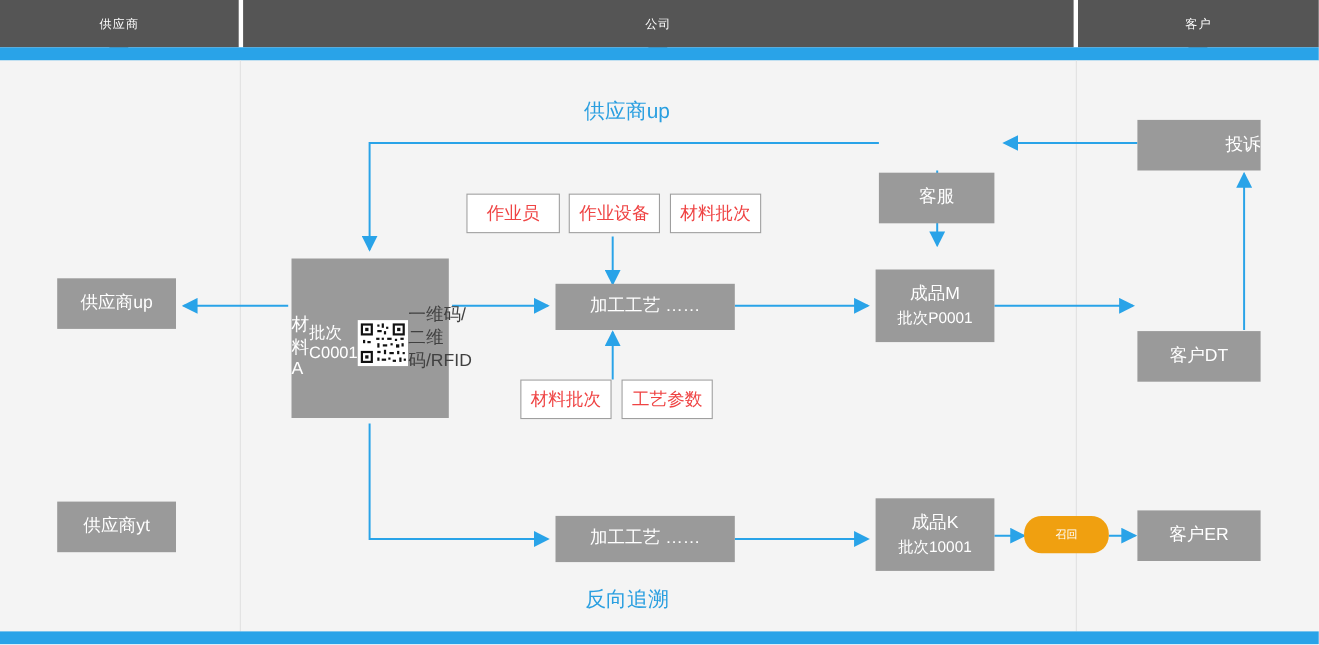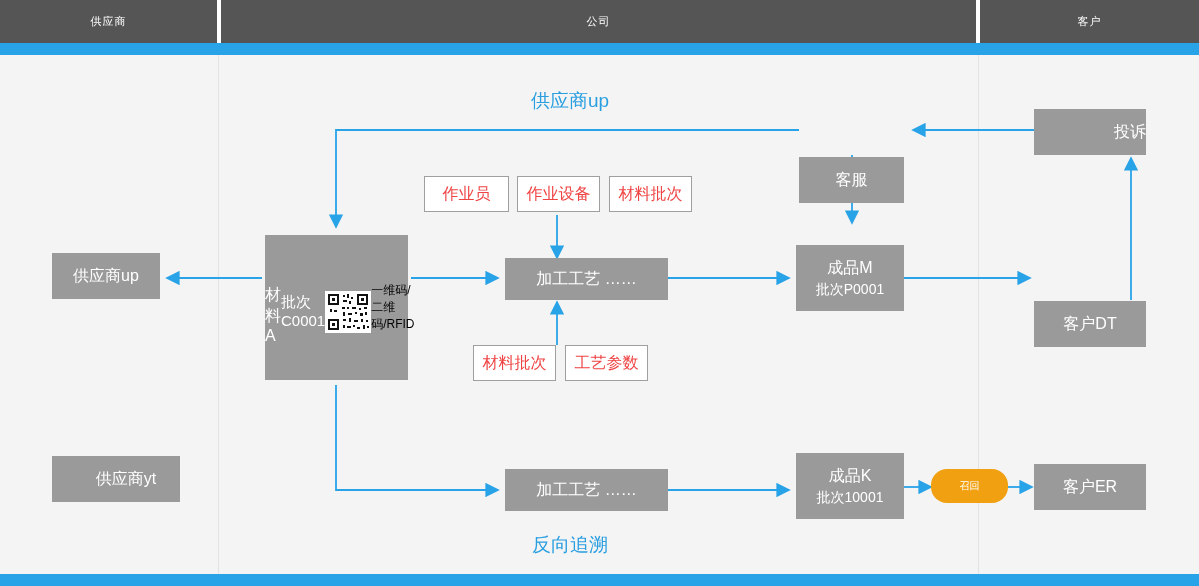--- a/index.html
+++ b/index.html
@@ -108,21 +108,21 @@
     display: flex;
     flex-direction: row;
     align-items: center;
     width: 143px;
     height: 145px;
     left: 265px;
     top: 180px;
   }
   .material-box .t1 { font-size: 16px; margin-top: 15px; }
   .material-box .t2 { font-size: 15px; margin-top: 6px; }
-  .material-box .code { font-size: 12px; color: #000000; }
+  .material-box .code { font-size: 16px; color: #404040; }
   .qr-wrap {
     margin-top: 9px;
     width: 46px;
     height: 42px;
     position: relative;
   }
   .recall-badge {
     position: absolute;
     background: #f0a010;
     color: #ffffff;
@@ -290,21 +290,21 @@
         <span>客户DT</span>
       </div>
 
     <div class="wbox" style="left:473px; top:290px; width:81px; height:34px;">
         <span>材料批次</span>
       </div>
     <div class="wbox" style="left:565px; top:290px; width:81px; height:34px;">
         <span>工艺参数</span>
       </div>
 
-    <div class="gbox" style="left:52px; top:401px; width:108px; height:46px;padding-left:20px;">
+    <div class="gbox" style="left:52px; top:401px; width:108px; height:46px;">
         <span>供应商yt</span>
       </div>
     <div class="gbox" style="left:505px; top:414px; width:163px; height:42px;">
         <span>加工工艺  ……</span>
       </div>
     <div class="gbox" style="left:796px; top:398px; width:108px; height:66px;">
       <span>成品K</span>
       <span class="sub">批次10001</span>
     </div>
     <div class="recall-badge" style="left:931px; top:414px; width:77px; height:34px;">

